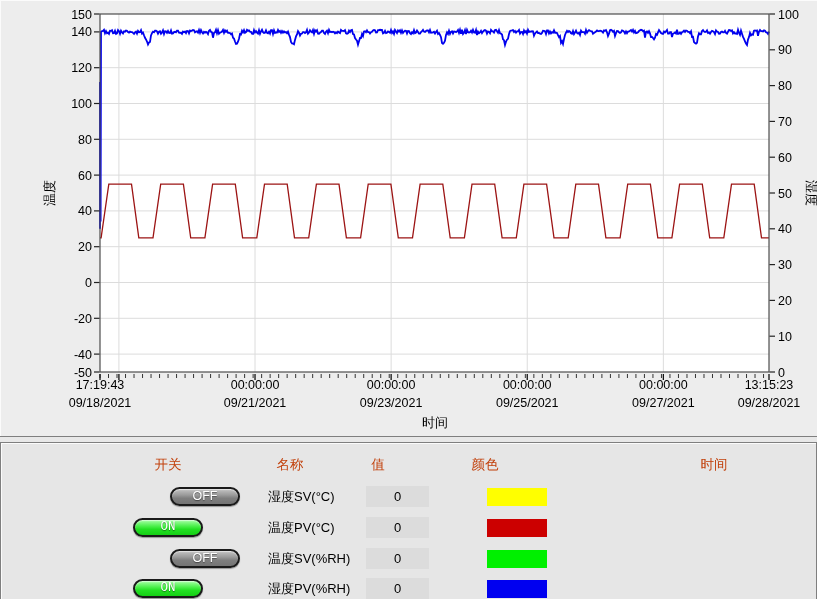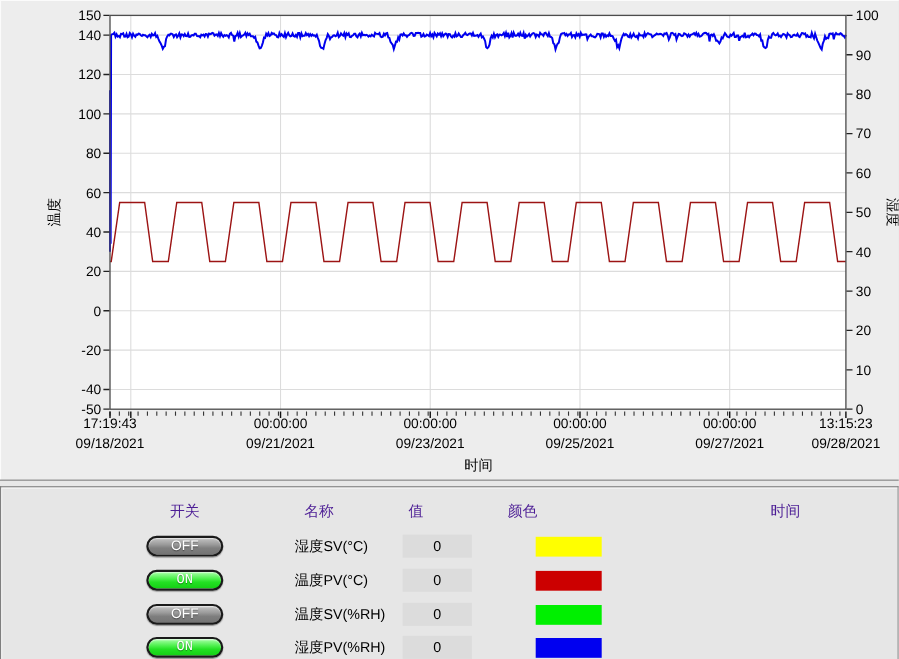--- a/index.html
+++ b/index.html
@@ -6,28 +6,28 @@
     background:#e8e8e8;font-family:"Liberation Sans",sans-serif;-webkit-font-smoothing:antialiased;}
   .app{position:relative;width:817px;height:599px;}
   
   .chart-section{position:absolute;left:0;top:0;width:817px;height:436px;
     background:#ededed;border-bottom:1px solid #7f7f7f;box-shadow:inset 1px 1px 0 #fbfbfb;padding-left:16px;}
   .chart-section svg{display:block;}
   
   .panel-section{position:absolute;left:0;top:442px;width:815px;height:157px;
     background:#e6e6e6;border:1px solid #7f7f7f;border-bottom:none;
     box-shadow:inset 1px 1px 0 #fbfbfb;}
-  .hdr{position:absolute;top:13px;transform:translateX(-50%);font-size:13.5px;color:#4c1d95;white-space:nowrap;}
+  .hdr{position:absolute;top:13px;transform:translateX(-50%);font-size:13.5px;color:#c2410c;white-space:nowrap;}
   .prow{position:absolute;left:0;right:0;height:22px;}
   .switch-btn{position:absolute;left:132px;top:1px;width:70px;height:19px;
     border:2px solid #1a1a1a;border-radius:11px;color:#fff;font-size:12.5px;line-height:15px;
     font-family:"Liberation Sans",sans-serif;text-align:center;padding:0;cursor:pointer;
     text-shadow:0 1px 1px rgba(0,0,0,.45);
     box-shadow:0 1px 1px rgba(0,0,0,.35), inset 0 1px 1px rgba(255,255,255,.55);}
-  .switch-btn[data-state="OFF"]{background:linear-gradient(180deg,#c4c4c4 0%,#9b9b9b 40%,#7e7e7e 62%,#747474 100%);}
+  .switch-btn[data-state="OFF"]{background:linear-gradient(180deg,#c4c4c4 0%,#9b9b9b 40%,#7e7e7e 62%,#747474 100%);margin-left:37px;}
   .switch-btn[data-state="ON"]{background:linear-gradient(180deg,#a8ffa8 0%,#4df04d 40%,#23e023 62%,#15d015 100%);font-family:Liberation Mono, monospace;}
   .pname{position:absolute;left:267px;top:0;line-height:22px;font-size:13px;color:#000;white-space:nowrap;}
   .pvalue{position:absolute;left:365px;top:0;width:63px;height:21px;background:#dcdcdc;
     text-align:center;line-height:21px;font-size:13px;color:#000;}
   .pswatch{position:absolute;left:486px;top:2px;width:60px;height:18px;}
   .time-box{position:absolute;left:636px;top:39px;width:152px;height:35px;box-sizing:border-box;
     border:1px solid #8d8d8d;border-radius:5px;background:#ececec;padding:3px 4px;
     box-shadow:1px 1px 2px rgba(0,0,0,.28), inset 0 1px 0 #ffffff;}
   .time-inner{width:100%;height:100%;box-sizing:border-box;border:1px solid #9a9a9a;
     background:#d9d9d9;font-size:15px;line-height:25px;color:#000;padding-left:5px;white-space:nowrap;}
@@ -205,21 +205,21 @@
         <text x="38" y="193" transform="rotate(-90 38 193)" text-anchor="middle" font-size="13px" font-family="&quot;Liberation Sans&quot;,sans-serif" fill="#000">温度</text>
         <text x="791" y="193" transform="rotate(90 791 193)" text-anchor="middle" font-size="13px" font-family="&quot;Liberation Sans&quot;,sans-serif" fill="#000">湿度</text>
         <text x="419" y="427" text-anchor="middle" font-size="13px" font-family="&quot;Liberation Sans&quot;,sans-serif" fill="#000">时间</text>
       </svg>
   </div>
 
   <div class="panel-section">
     <span class="hdr" style="left:167px">开关</span>
     <span class="hdr" style="left:289px">名称</span>
     <span class="hdr" style="left:377px">值</span>
-    <span class="hdr" style="left:474px">颜色</span>
+    <span class="hdr" style="left:484px">颜色</span>
     <span class="hdr" style="left:713px">时间</span>
 
     <div class="prow" style="top:43px">
       <button class="switch-btn" data-state="OFF">OFF</button>
       <span class="pname">湿度SV(°C)</span>
       <span class="pvalue">0</span>
       <span class="pswatch" style="background-color: rgb(255, 255, 0);"></span>
     </div>
 
     <div class="prow" style="top:74px">

